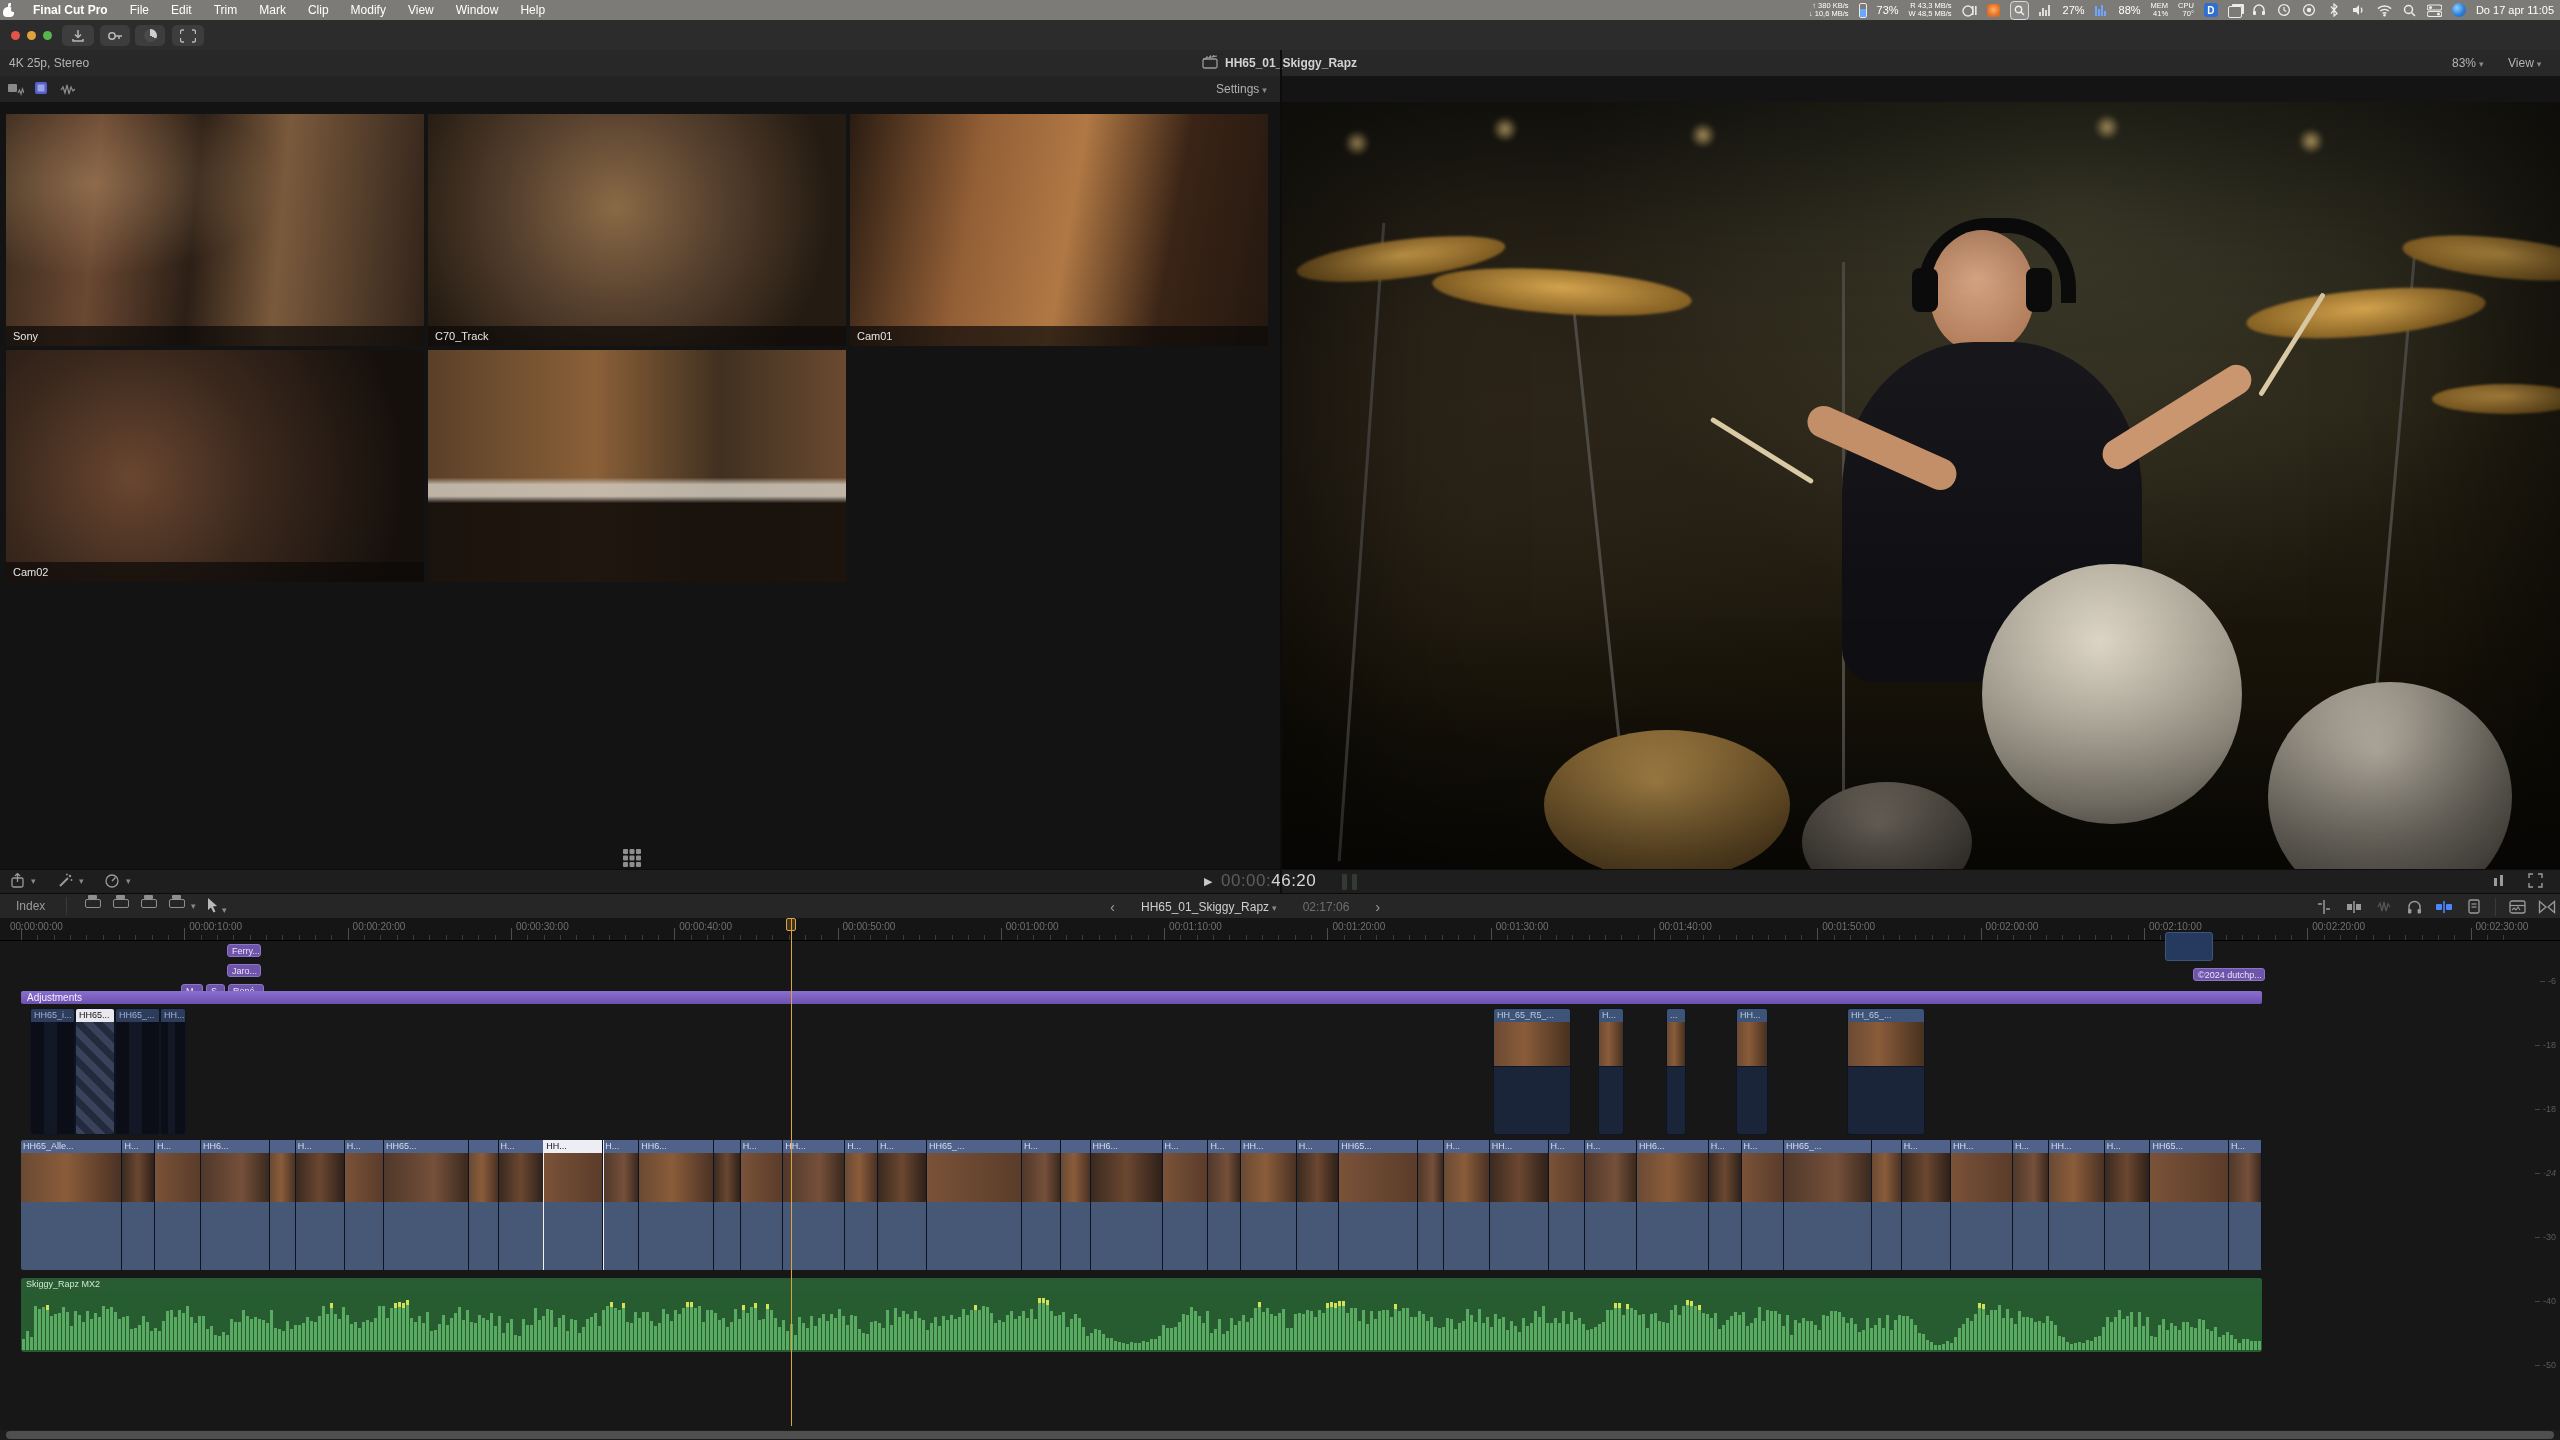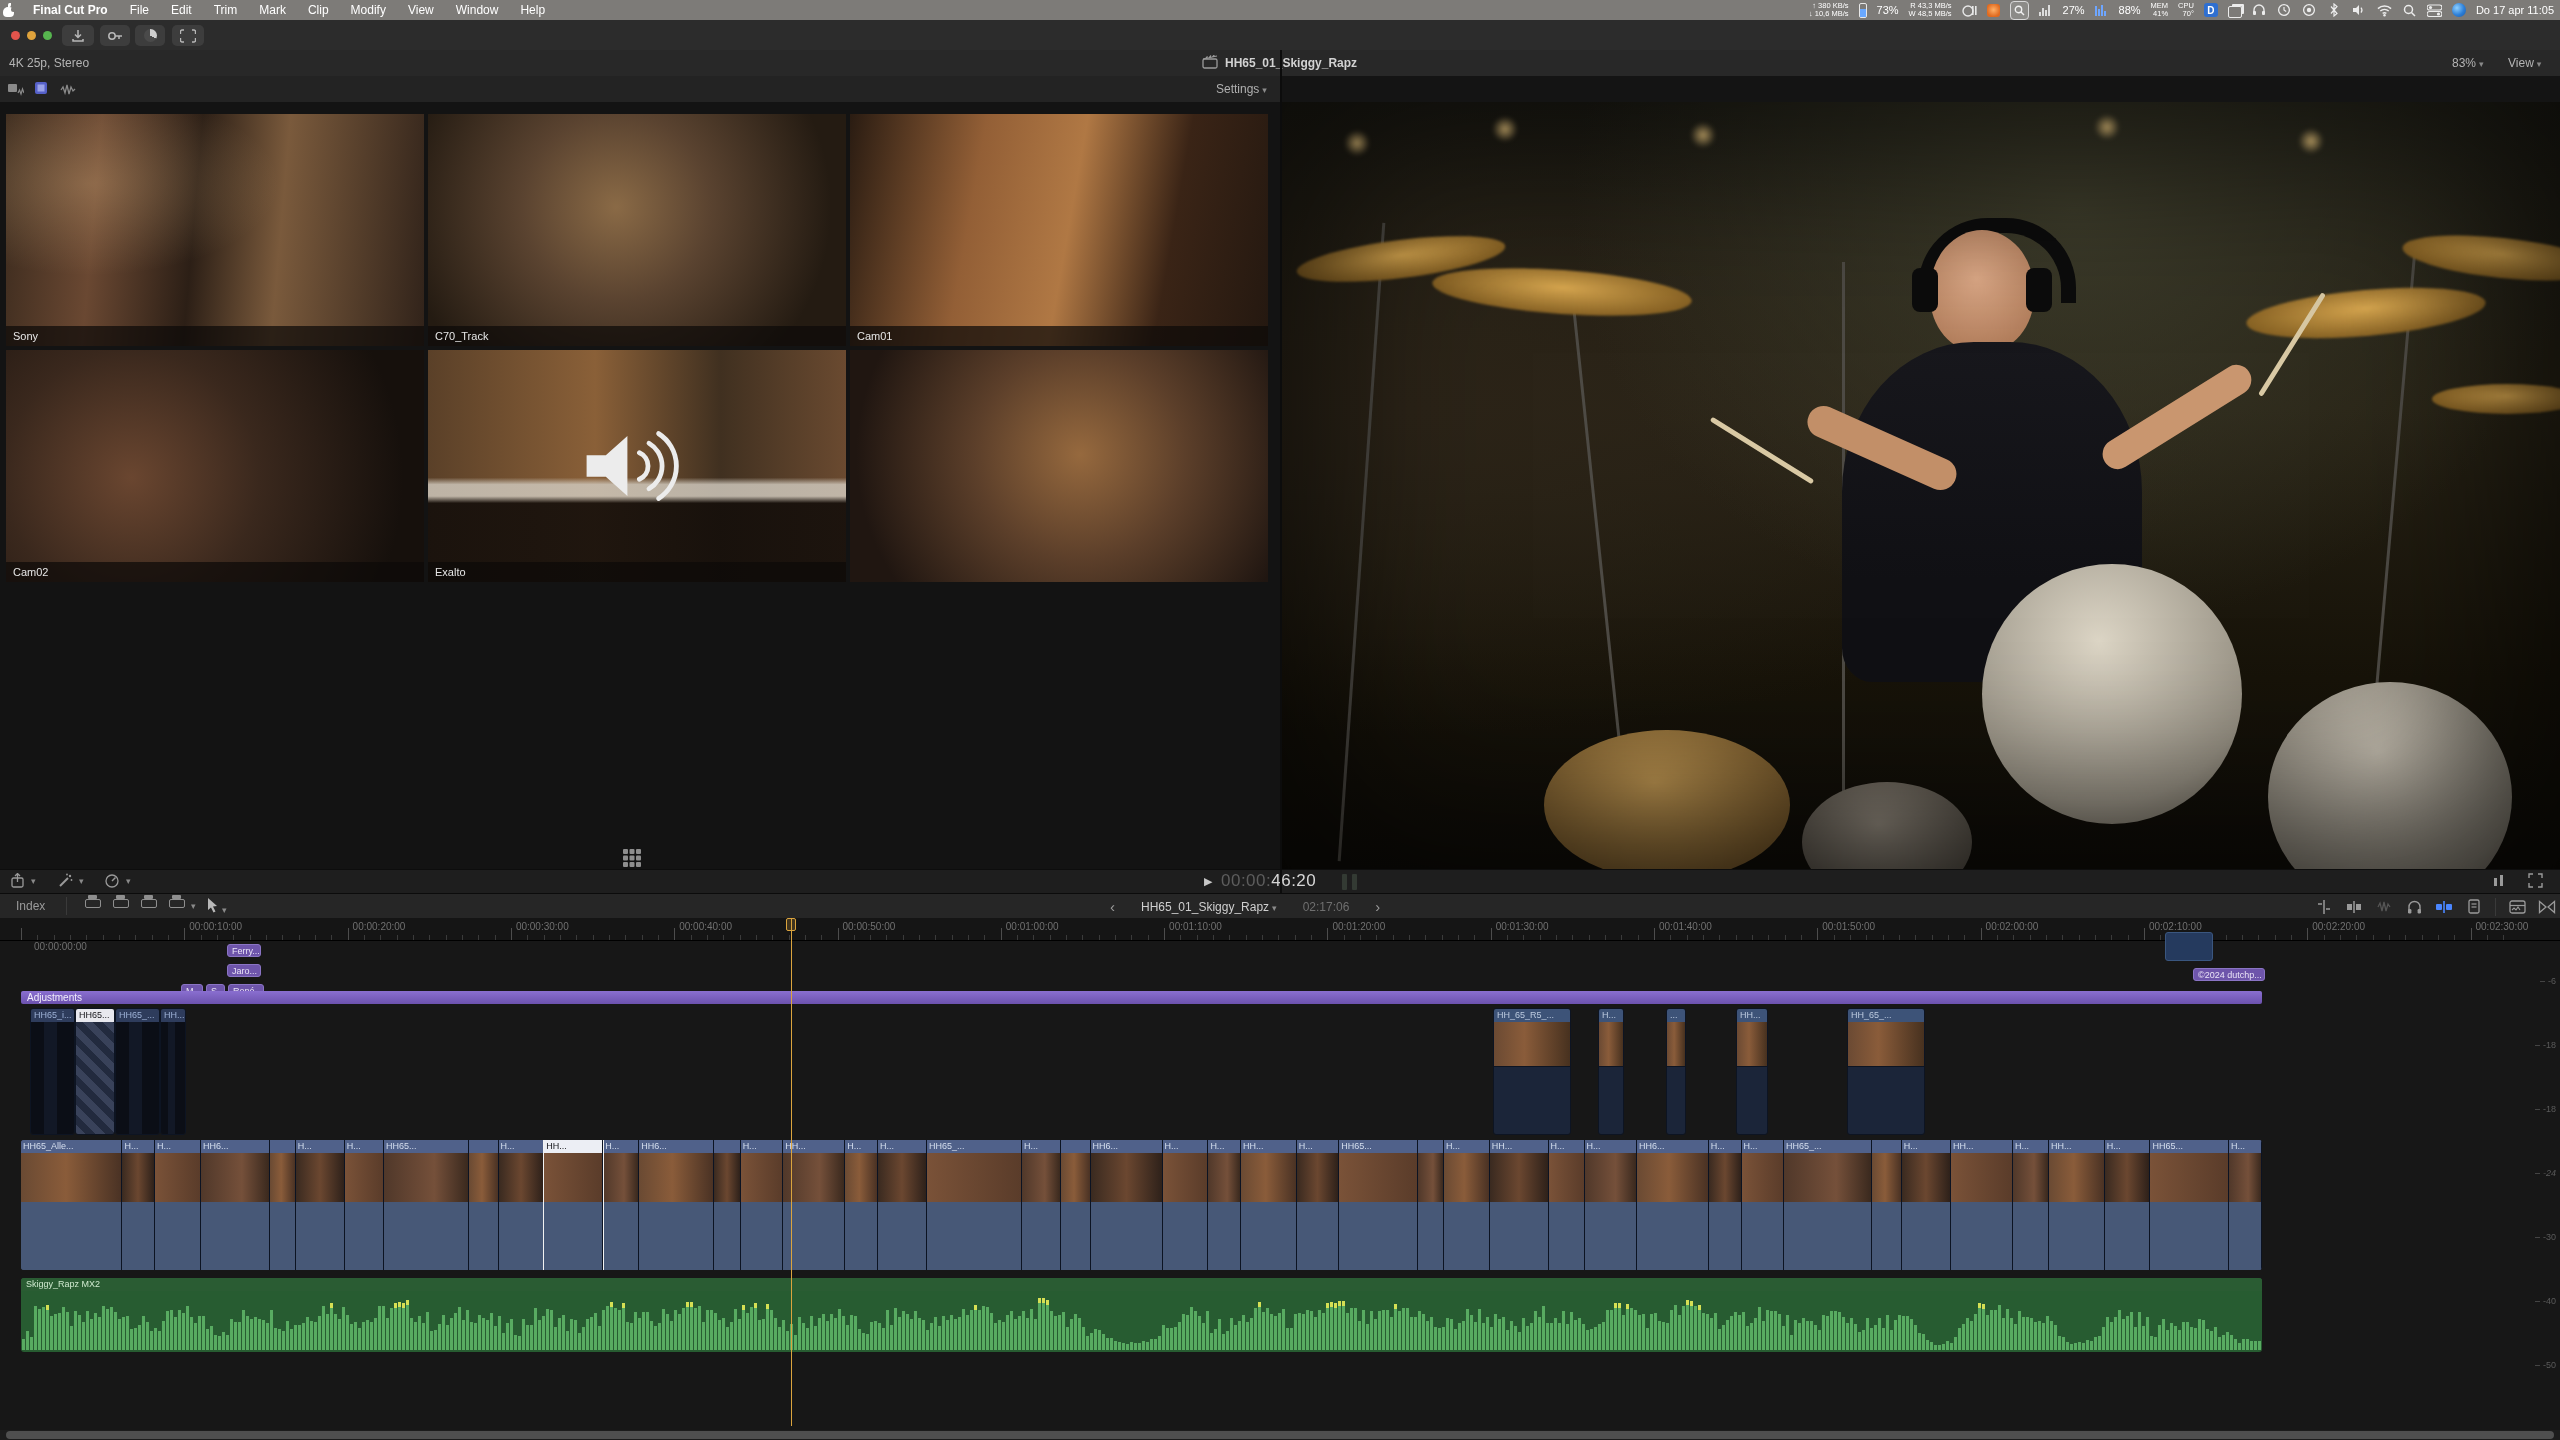--- a/index.html
+++ b/index.html
@@ -346,31 +346,20 @@
 
           <div class="angle-label">Cam01</div>
         </div>
 
         <div class="angle-cell">
           <div class="angle-thumb"></div>
 
           <div class="angle-label">Cam02</div>
         </div>
 
-        <div class="angle-cell audio-only">
-          <div class="angle-thumb"></div>
-          <div class="speaker">
-            <svg width="120" height="84" viewBox="0 0 100 70">
-              <polygon points="8,26 24,26 42,10 42,60 24,44 8,44" fill="#ececec"></polygon>
-              <path d="M52 24 a12 12 0 0 1 0 22 M60 16 a22 22 0 0 1 0 38 M68 8 a32 32 0 0 1 0 54" fill="none" stroke="#ececec" stroke-width="4" stroke-linecap="round"></path>
-            </svg>
-          </div>
-
-          <div class="angle-label">Exalto</div>
-        </div>
 
         <div class="angle-cell empty">
           <div class="angle-thumb"></div>
 
         </div>
       </div>
     <div class="grid-btn">
       <svg width="20" height="20" viewBox="0 0 20 20">
           <g fill="#8e8e8e">
             <rect x="1" y="1" width="5" height="5" rx="1"></rect>
@@ -534,21 +523,21 @@
             <path d="M1.5 1.5 L8 7 L1.5 12.5 Z" fill="none" stroke="currentColor" stroke-width="1.3"></path>
             <path d="M16.5 1.5 L10 7 L16.5 12.5 Z" fill="none" stroke="currentColor" stroke-width="1.3"></path>
           </svg>
         </span>
     </div>
   </div>
 
   <div class="timeline">
     <div class="ruler">
         <div class="tick major" style="left: 21px;"></div>
-        <div class="rlabel" style="left: 34px; margin-top: 20px;">00:00:00:00</div>
+        <div class="rlabel" style="left: 10px;">00:00:00:00</div>
         <div class="tick" style="left: 37.33px;"></div>
         <div class="tick" style="left: 53.66px;"></div>
         <div class="tick" style="left: 69.99px;"></div>
         <div class="tick" style="left: 86.32px;"></div>
         <div class="tick" style="left: 102.65px;"></div>
         <div class="tick" style="left: 118.98px;"></div>
         <div class="tick" style="left: 135.31px;"></div>
         <div class="tick" style="left: 151.64px;"></div>
         <div class="tick" style="left: 167.97px;"></div>
         <div class="tick major" style="left: 184.3px;"></div>

